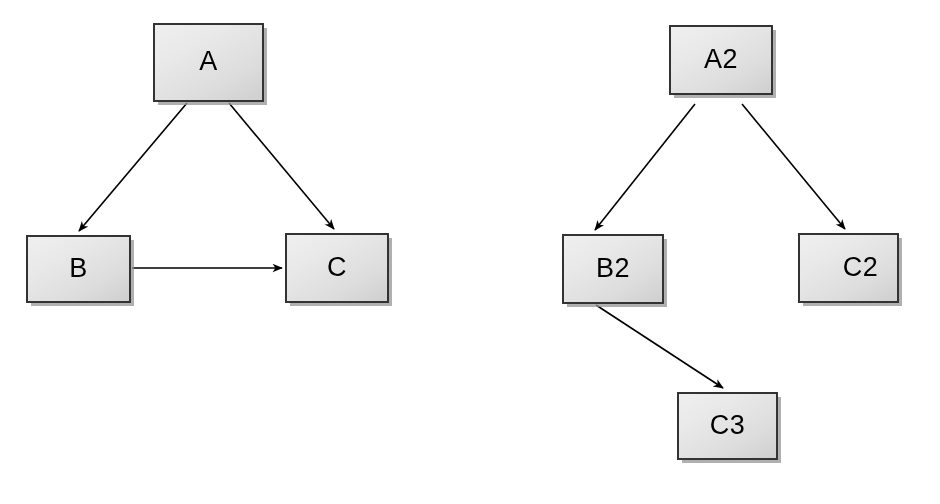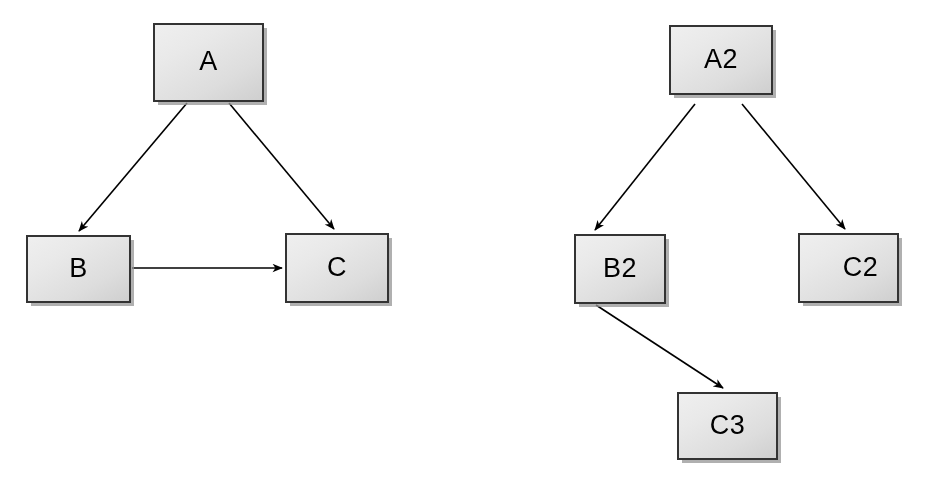--- a/index.html
+++ b/index.html
@@ -70,21 +70,21 @@
       </div>
       <div class="node" style="left: 26px; top: 235px; width: 105px; height: 68px;">
         <span class="node-label">B</span>
       </div>
       <div class="node" style="left: 285px; top: 233px; width: 104px; height: 70px;">
         <span class="node-label">C</span>
       </div>
       <div class="node" style="left: 669px; top: 25px; width: 104px; height: 70px;">
         <span class="node-label">A2</span>
       </div>
-      <div class="node" style="left: 574px; top: 234px; width: 92px; height: 70px;">
+      <div class="node" style="left: 562px; top: 234px; width: 102px; height: 70px;">
         <span class="node-label">B2</span>
       </div>
       <div class="node" style="left: 798px; top: 233px; width: 101px; height: 70px; padding-left: 24px;">
         <span class="node-label">C2</span>
       </div>
       <div class="node" style="left: 677px; top: 392px; width: 101px; height: 68px; justify-content: center;">
         <span class="node-label">C3</span>
       </div>
     </div>
 

